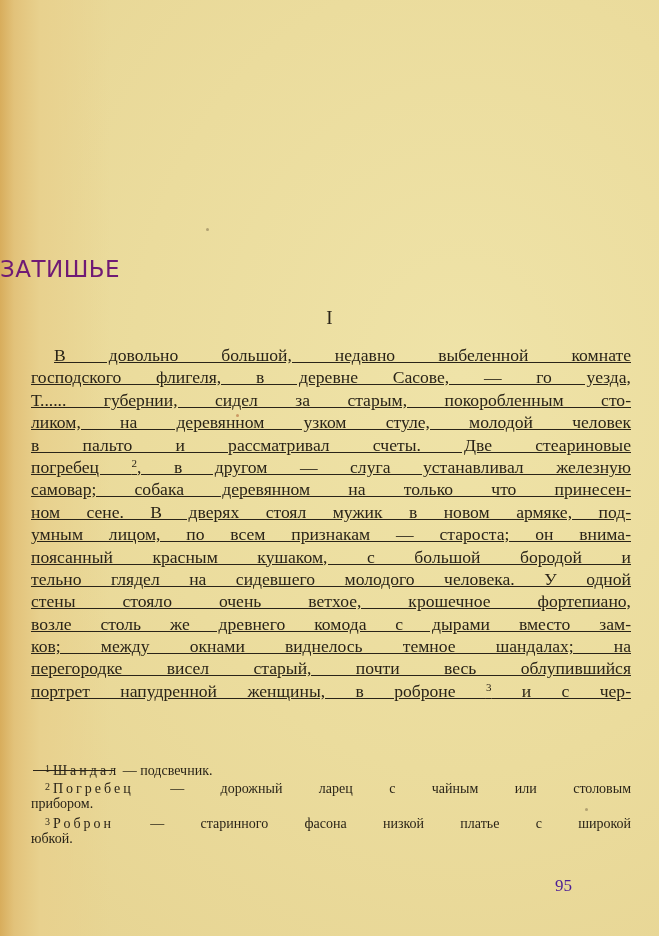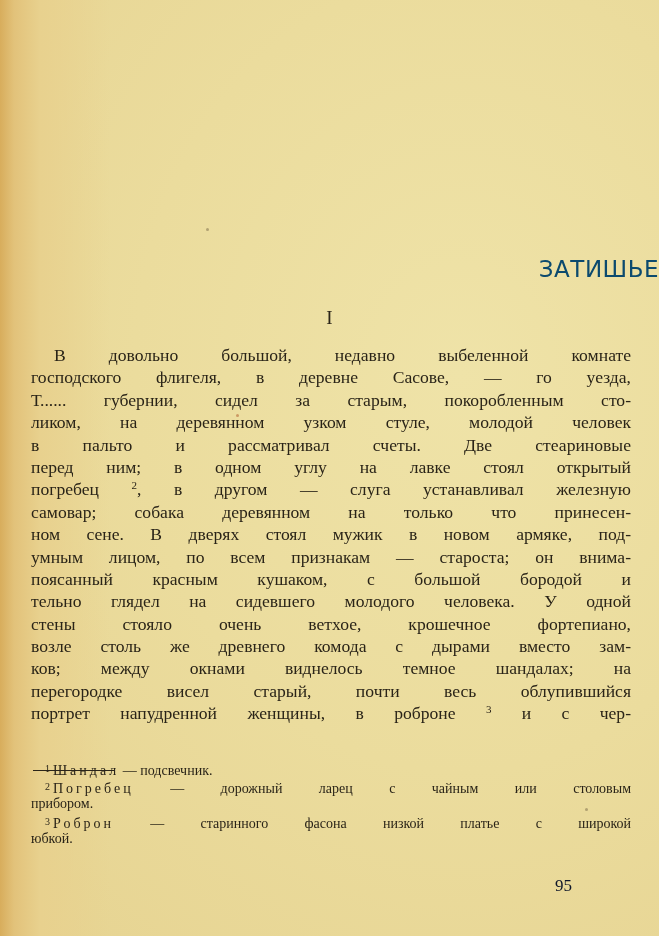--- a/index.html
+++ b/index.html
@@ -7,50 +7,50 @@
     width: 659px; height: 936px; overflow: hidden; position: relative;
     background:
       linear-gradient(90deg, #d8ad5c 0px, #e2c27a 14px, #e8d18e 40px, rgba(235,218,150,0) 110px),
       radial-gradient(ellipse at 70% 40%, #efe3a8 0%, #ebdc9d 50%, #e6d391 100%);
     background-color: #eadb9c;
     font-family: "Liberation Serif", "DejaVu Serif", serif;
     color: #2a2418;
   }
   .page { position: absolute; left: 0; top: 0; width: 659px; height: 936px; }
   .title {
-    position: absolute; left: 0; width: 659px; top: 256px; text-align: right;
+    position: absolute; left: 0; width: 659px; top: 256px; text-align: left;
     font-family: "DejaVu Sans", "Liberation Sans", sans-serif;
-    font-size: 23px; letter-spacing: 0.5px; color: #0c4a6e;
+    font-size: 23px; letter-spacing: 0.5px; color: #701a75;
   }
   .chapter {
     position: absolute; left: 0; width: 659px; top: 307px; text-align: center;
     font-size: 19px; color: #2b2519;
   }
   .body-text {
     position: absolute; left: 31px; top: 344px; width: 600px;
-    font-size: 17.6px; line-height: 22.4px;
+    font-size: 17.6px; line-height: 22.4px; text-decoration: underline;
   }
   .line { display: block; white-space: nowrap; text-align: justify; text-align-last: justify; height: 22.4px; }
   .line.indent { padding-left: 23px; }
   sup { font-size: 11px; line-height: 0; vertical-align: 6px; }
   .rule {
     position: absolute; left: 33px; top: 770px; width: 82px; height: 0;
     border-top: 1.5px solid #2b2519;
   }
   .notes {
     position: absolute; left: 31px; top: 760px; width: 600px;
     font-size: 14px; line-height: 17.6px;
   }
   .note-line { display: block; white-space: nowrap; height: 17.6px; }
   .note-line.indent { padding-left: 14px; }
   .note-line.justify { text-align: justify; text-align-last: justify; }
   .note-num { font-size: 10px; vertical-align: 3px; margin-right: 3px; }
   .spaced { letter-spacing: 3px; }
   .page-number {
-    position: absolute; left: 555px; top: 876px; font-size: 17px; color: #0f172a;
+    position: absolute; left: 555px; top: 876px; font-size: 17px; color: #4c1d95;
   }
   .speck { position: absolute; width: 3px; height: 3px; border-radius: 50%; background: #8a7a55; opacity: .6; }
 </style>
 </head>
 <body>
 
 <div class="page">
 
   <div class="speck" style="left:206px;top:228px;"></div>
   <div class="speck" style="left:236px;top:414px;background:#b56a3a;"></div>
@@ -58,21 +58,20 @@
 
   <div class="title">ЗАТИШЬЕ</div>
   <div class="chapter">I</div>
 
   <div class="body-text">
     <span class="line indent">В довольно большой, недавно выбеленной комнате</span>
     <span class="line">господского флигеля, в деревне Сасове, — го уезда,</span>
     <span class="line">Т...... губернии, сидел за старым, покоробленным сто-</span>
     <span class="line">ликом, на деревянном узком стуле, молодой человек</span>
     <span class="line">в пальто и рассматривал счеты. Две стеариновые</span>
-    <span class="line">перед ним; в одном углу на лавке стоял открытый</span>
     <span class="line"><span>погребец </span><sup>2</sup><span>, в другом — слуга устанавливал железную</span></span>
     <span class="line">самовар; собака деревянном на только что принесен-</span>
     <span class="line">ном сене. В дверях стоял мужик в новом армяке, под-</span>
     <span class="line">умным лицом, по всем признакам — староста; он внима-</span>
     <span class="line">поясанный красным кушаком, с большой бородой и</span>
     <span class="line">тельно глядел на сидевшего молодого человека. У одной</span>
     <span class="line">стены стояло очень ветхое, крошечное фортепиано,</span>
     <span class="line">возле столь же древнего комода с дырами вместо зам-</span>
     <span class="line">ков; между окнами виднелось темное шандалах; на</span>
     <span class="line">перегородке висел старый, почти весь облупившийся</span>

